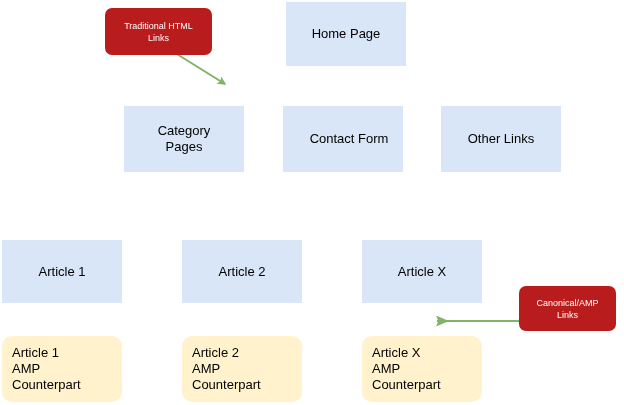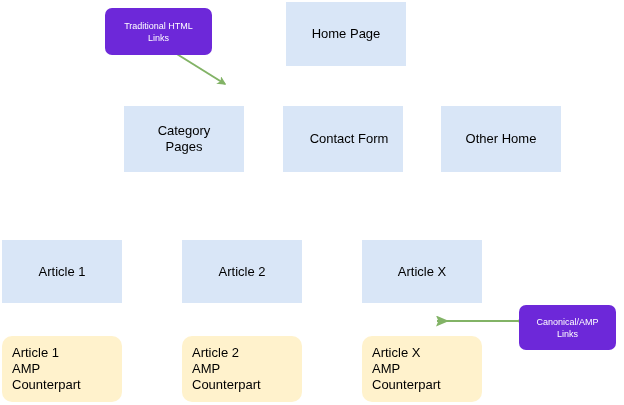--- a/index.html
+++ b/index.html
@@ -33,21 +33,21 @@
   .node.amp {
     background: #fff2cc;
     border-radius: 10px;
     justify-content: flex-start;
     text-align: left;
     padding-left: 10px;
   }
   .callout {
     position: absolute;
     box-sizing: border-box;
-    background: #6d28d9;
+    background: #b91c1c;
     border-radius: 7px;
     color: #ffffff;
     font-size: 9px;
     line-height: 12px;
     display: flex;
     align-items: center;
     justify-content: center;
     text-align: center;
     white-space: pre-line;
     z-index: 2;
@@ -86,21 +86,21 @@
     <line x1="519" y1="321" x2="437" y2="321" stroke="#82b366" stroke-width="2" marker-end="url(#arrowEndGreen2)"></line>
   </svg>
 
   <div class="node blue" style="left:124px; top:106px; width:120px; height:66px;">Category
 Pages</div>
 
   <div class="node blue" style="left:286px; top:2px; width:120px; height:64px;">Home Page</div>
 
   <div class="node blue" style="left:283px; top:106px; width:120px; height:66px;padding-left:12px;">Contact Form</div>
 
-  <div class="node blue" style="left:441px; top:106px; width:120px; height:66px;">Other Home</div>
+  <div class="node blue" style="left:441px; top:106px; width:120px; height:66px;">Other Links</div>
 
   <div class="node blue" style="left:2px; top:240px; width:120px; height:63px;">Article 1</div>
 
   <div class="node blue" style="left:182px; top:240px; width:120px; height:63px;">Article 2</div>
 
   <div class="node blue" style="left:362px; top:240px; width:120px; height:63px;">Article X</div>
 
   <div class="node amp" style="left:2px; top:336px; width:120px; height:66px;">Article 1
 AMP
 Counterpart</div>
@@ -109,16 +109,16 @@
 AMP
 Counterpart</div>
 
   <div class="node amp" style="left:362px; top:336px; width:120px; height:66px;">Article X
 AMP
 Counterpart</div>
 
   <div class="callout" style="left:105px; top:8px; width:107px; height:47px;">Traditional HTML
 Links</div>
 
-  <div class="callout" style="left:519px; top:305px; width:97px; height:45px;">Canonical/AMP
+  <div class="callout" style="left:519px; top:286px; width:97px; height:45px;">Canonical/AMP
 Links</div>
 
 </div>
 
 </body></html>

